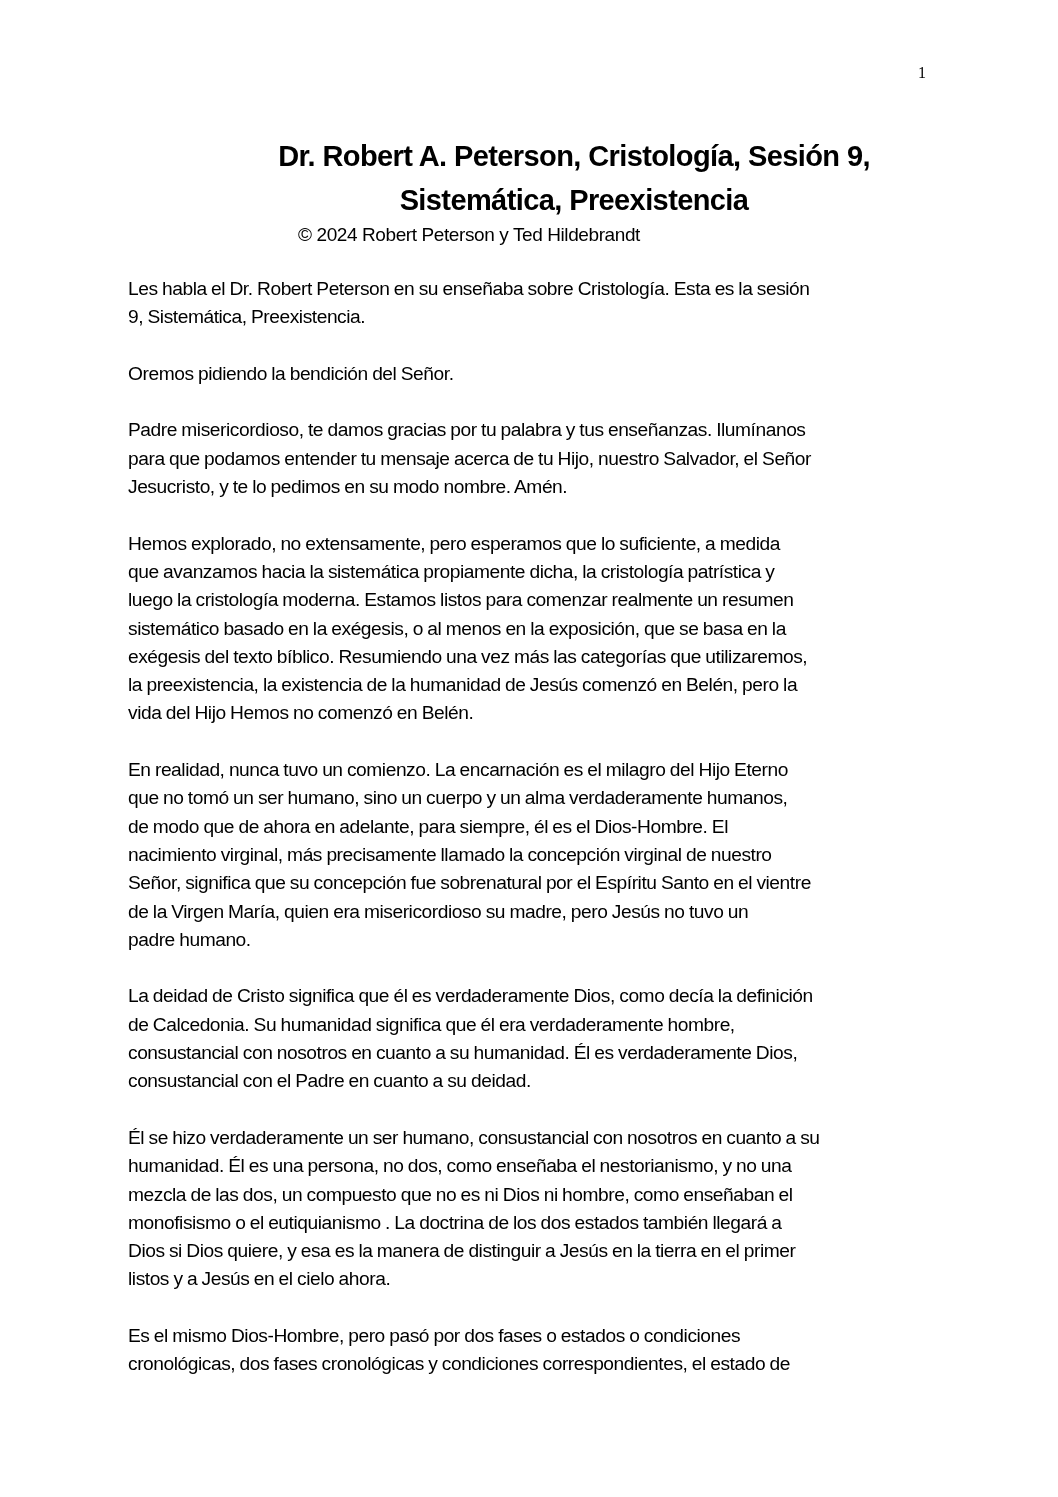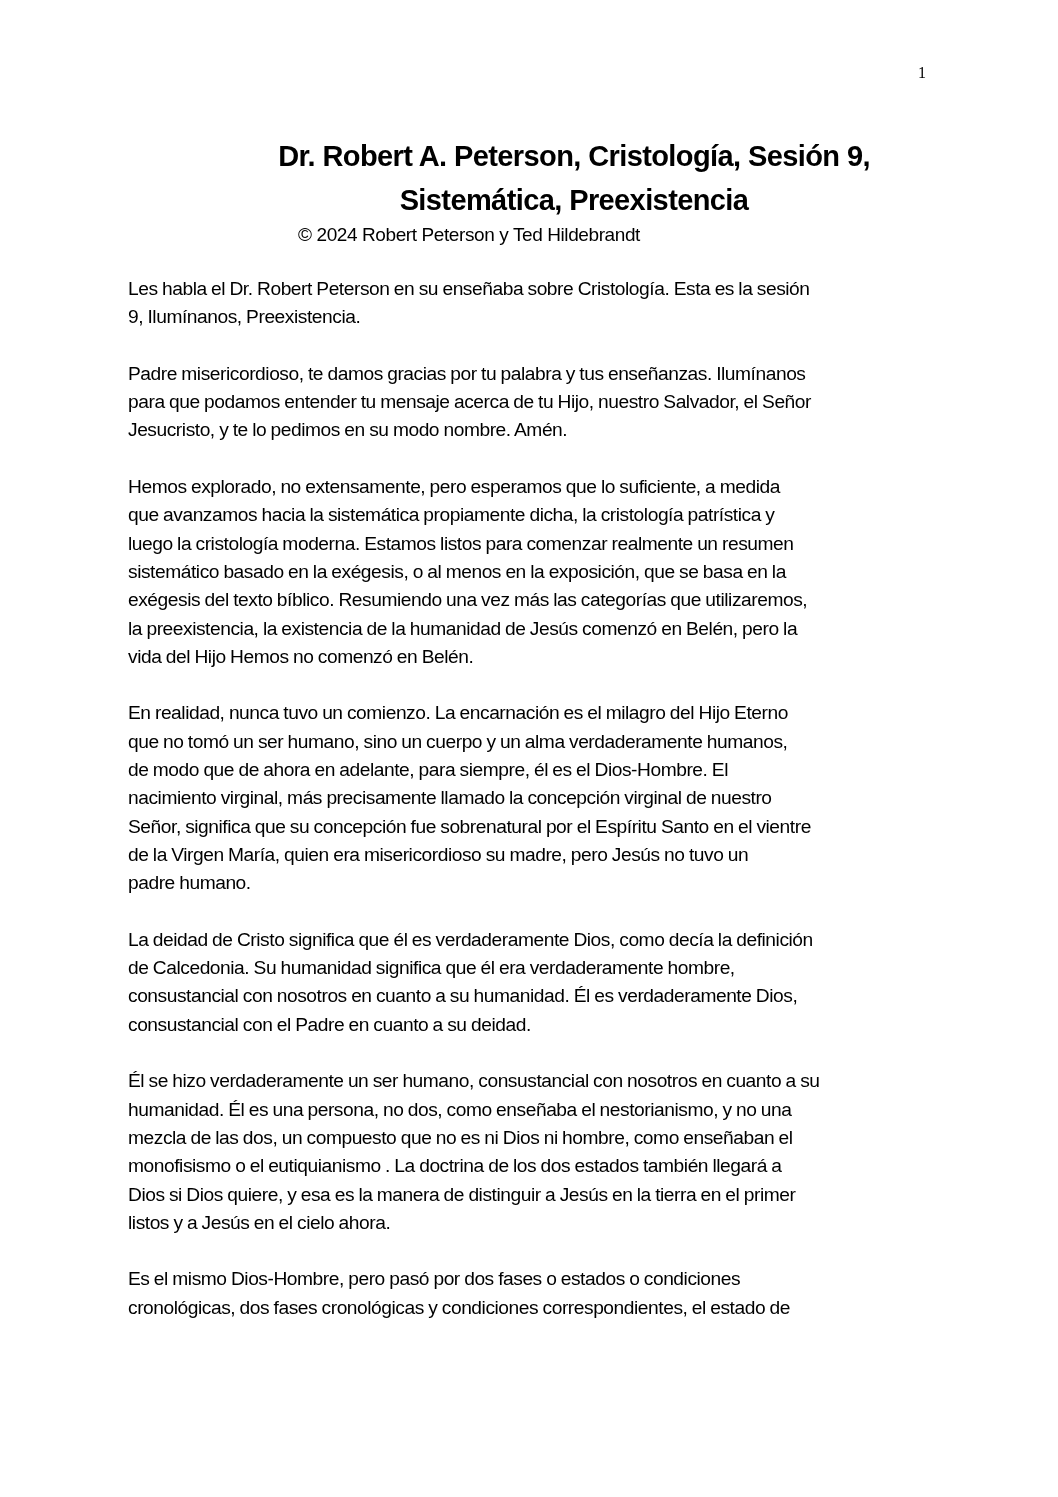--- a/index.html
+++ b/index.html
@@ -70,21 +70,24 @@
   <h1 class="title" style="margin:0;padding-left:45px;">
     <span class="line">Dr. Robert A. Peterson, Cristología, Sesión 9,</span>
     <span class="line">Sistemática, Preexistencia</span>
   </h1>
 
   <div class="copyright">© 2024 Robert Peterson y Ted Hildebrandt</div>
 
   <div class="body-text">
     <p>
       <span class="ln">Les habla el Dr. Robert Peterson en su enseñaba sobre Cristología. Esta es la sesión</span>
-      <span class="ln">9, Ilumínanos, Preexistencia.</span>
+      <span class="ln">9, Sistemática, Preexistencia.</span>
+    </p>
+    <p>
+      <span class="ln">Oremos pidiendo la bendición del Señor.</span>
     </p>
     <p>
       <span class="ln">Padre misericordioso, te damos gracias por tu palabra y tus enseñanzas. Ilumínanos</span>
       <span class="ln">para que podamos entender tu mensaje acerca de tu Hijo, nuestro Salvador, el Señor</span>
       <span class="ln">Jesucristo, y te lo pedimos en su modo nombre. Amén.</span>
     </p>
     <p>
       <span class="ln">Hemos explorado, no extensamente, pero esperamos que lo suficiente, a medida</span>
       <span class="ln">que avanzamos hacia la sistemática propiamente dicha, la cristología patrística y</span>
       <span class="ln">luego la cristología moderna. Estamos listos para comenzar realmente un resumen</span>

